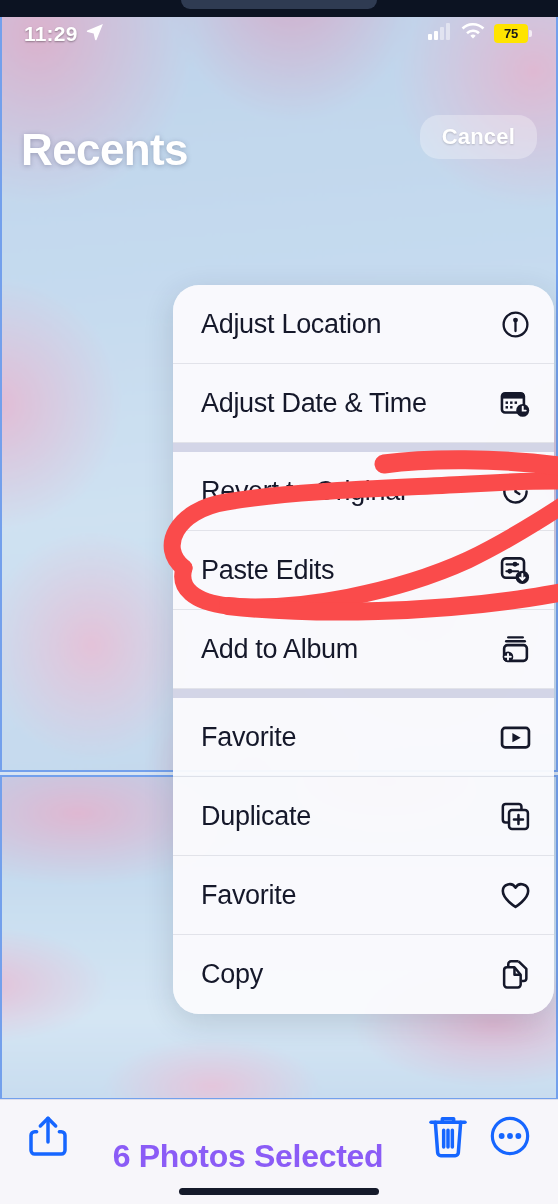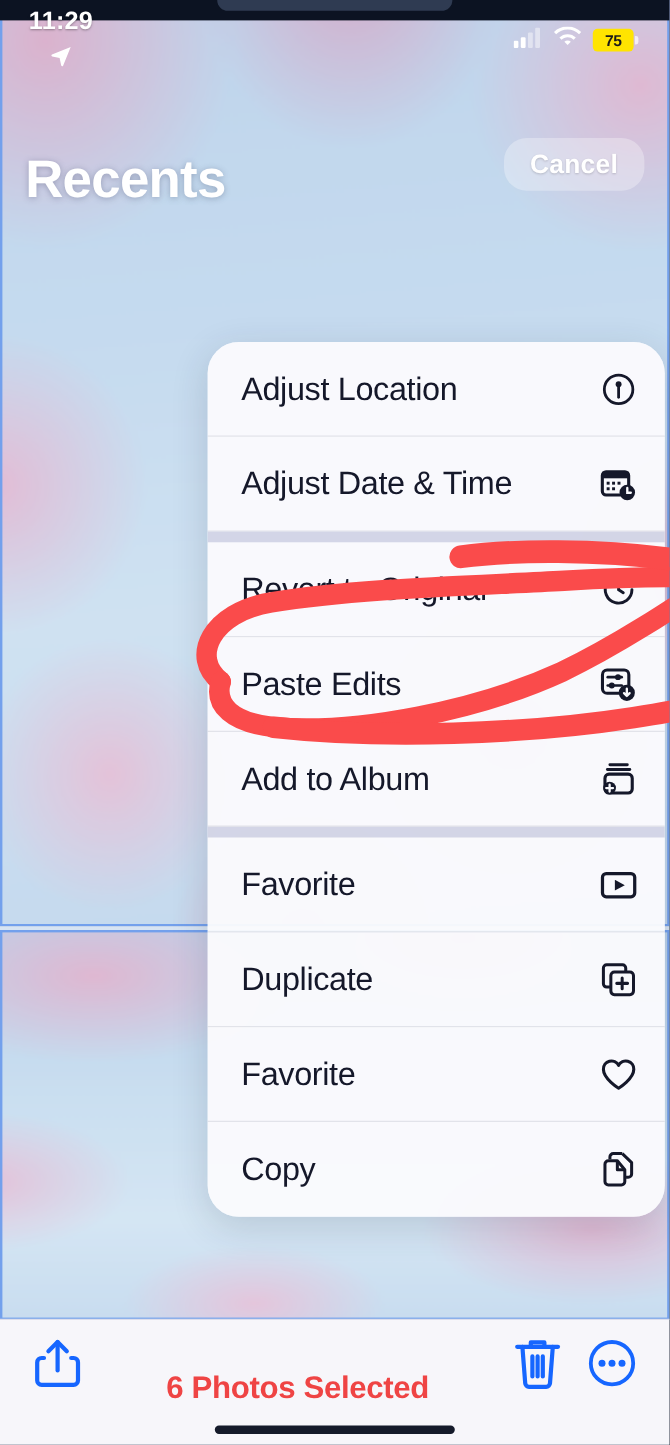--- a/index.html
+++ b/index.html
@@ -41,21 +41,21 @@
   
   #veil { position:absolute; inset:0; background:rgba(236,238,246,0.30); }
 
   
   #notch { position:absolute; top:0; left:0; width:558px; height:17px; background:#0c1322; }
   #notch-pill { position:absolute; top:0; left:181px; width:196px; height:9px;
                 background:#2f3b52; border-radius:0 0 9px 9px; }
   #statusbar { position:absolute; top:17px; left:0; width:558px; height:33px;
                display:flex; align-items:center; justify-content:space-between;
                padding:0 26px 0 24px; }
-  #status-left { display:flex; align-items:center; gap:7px;flex-direction:column; }
+  #status-left { display:flex; align-items:center; gap:7px; }
   #clock { color:#fff; font-size:21px; font-weight:bold; letter-spacing:.2px;
            text-shadow:0 1px 2px rgba(0,0,0,.35); }
   #status-right { display:flex; align-items:center; gap:9px; }
   .batt { display:flex; align-items:center; }
   .batt-body { width:34px; height:19px; background:#ffe400; border-radius:4px;
                display:flex; align-items:center; justify-content:center;
                color:#1a1a1a; font-size:13px; font-weight:bold; letter-spacing:-.3px; }
   .batt-cap { width:3px; height:7px; background:rgba(255,255,255,.7);
               border-radius:0 2px 2px 0; margin-left:1px; }
 
@@ -92,21 +92,21 @@
 
   
   #toolbar { position:absolute; left:0; bottom:0; width:558px; height:105px;
              background:rgba(252,250,253,.93);
              border-top:1px solid rgba(150,155,180,.22);
              display:flex; align-items:flex-start; justify-content:space-between;
              padding:13px 26px 0 26px; }
   #toolbar .tb-icon { width:44px; height:46px; display:flex; align-items:center;
                       justify-content:center; color:#1666ff; cursor:pointer; }
   #toolbar .tb-icon svg { width:40px; height:44px; display:block; }
-  #selection-count { font-size:26px; font-weight:bold; color:#ef4444;
+  #selection-count { font-size:32px; font-weight:bold; color:#8b5cf6;
                      letter-spacing:-.3px; align-self:center; margin-top:-4px; }
   #more-btn { color:#c7d6f5; }
   #tb-right { display:flex; align-items:center; gap:18px; }
   #home-indicator { position:absolute; left:50%; transform:translateX(-50%);
                     bottom:9px; width:200px; height:7px; background:#151a2a;
                     border-radius:4px; }
 </style>
 </head>
 <body>
 

